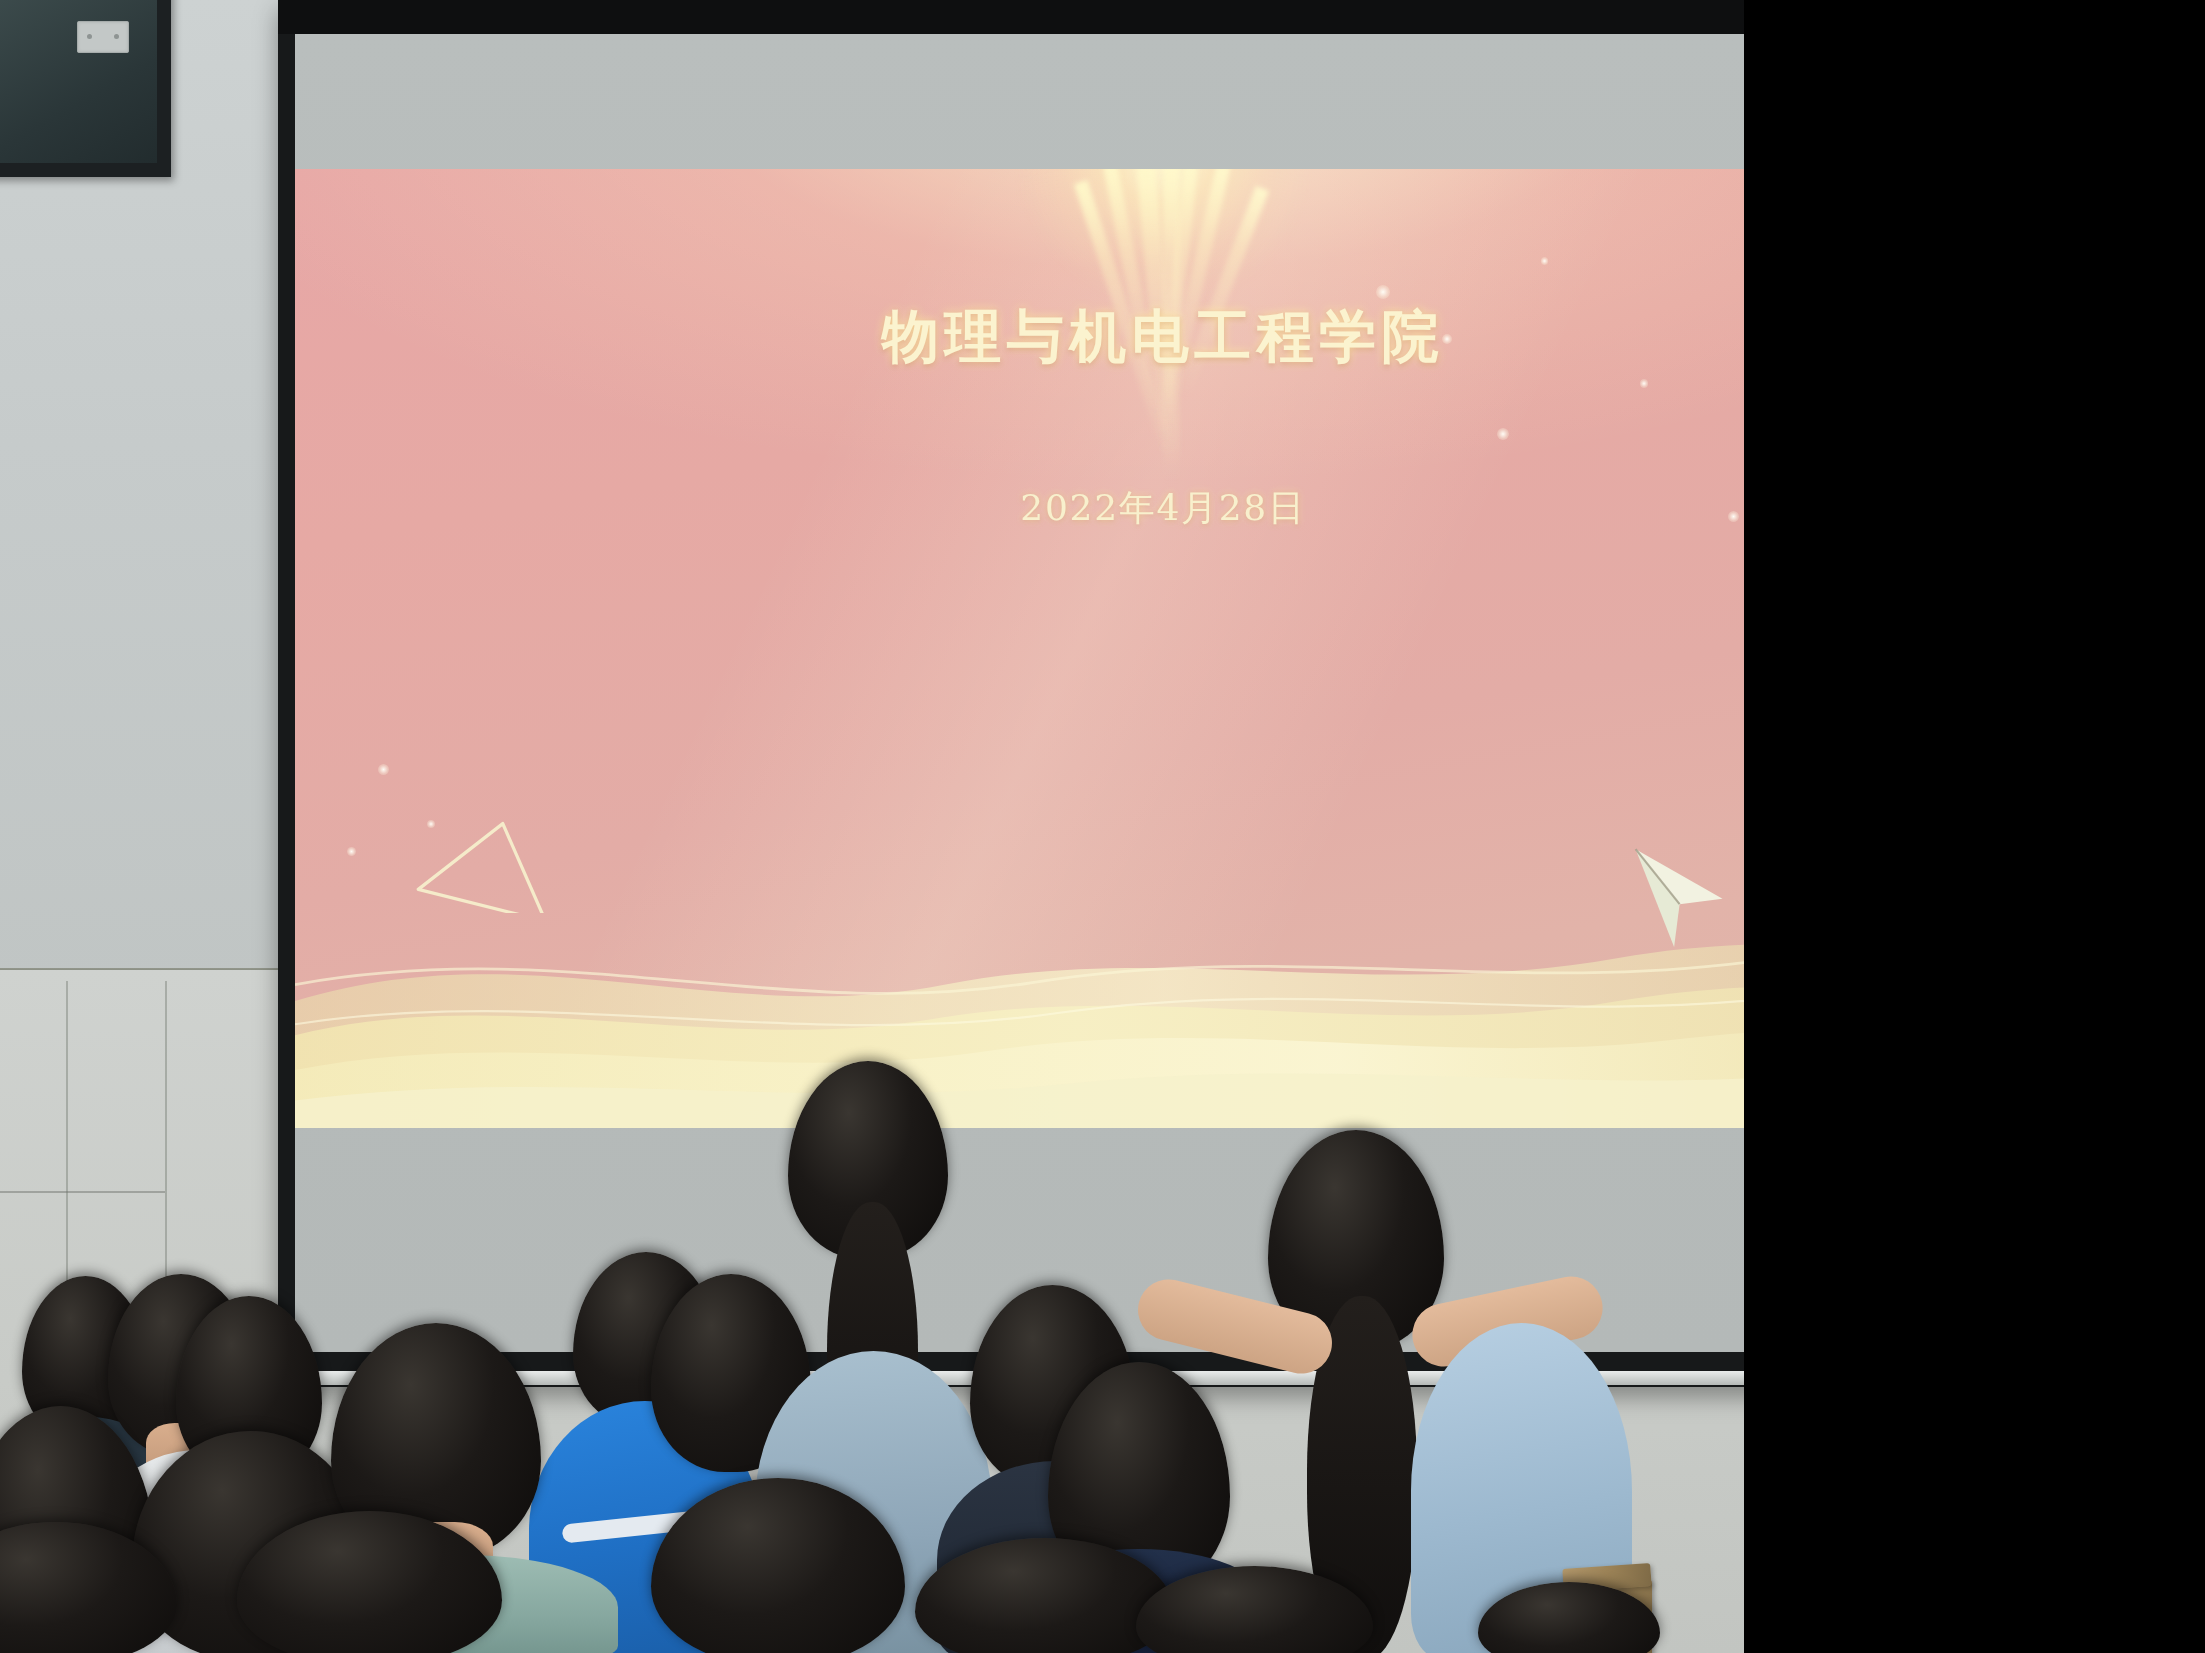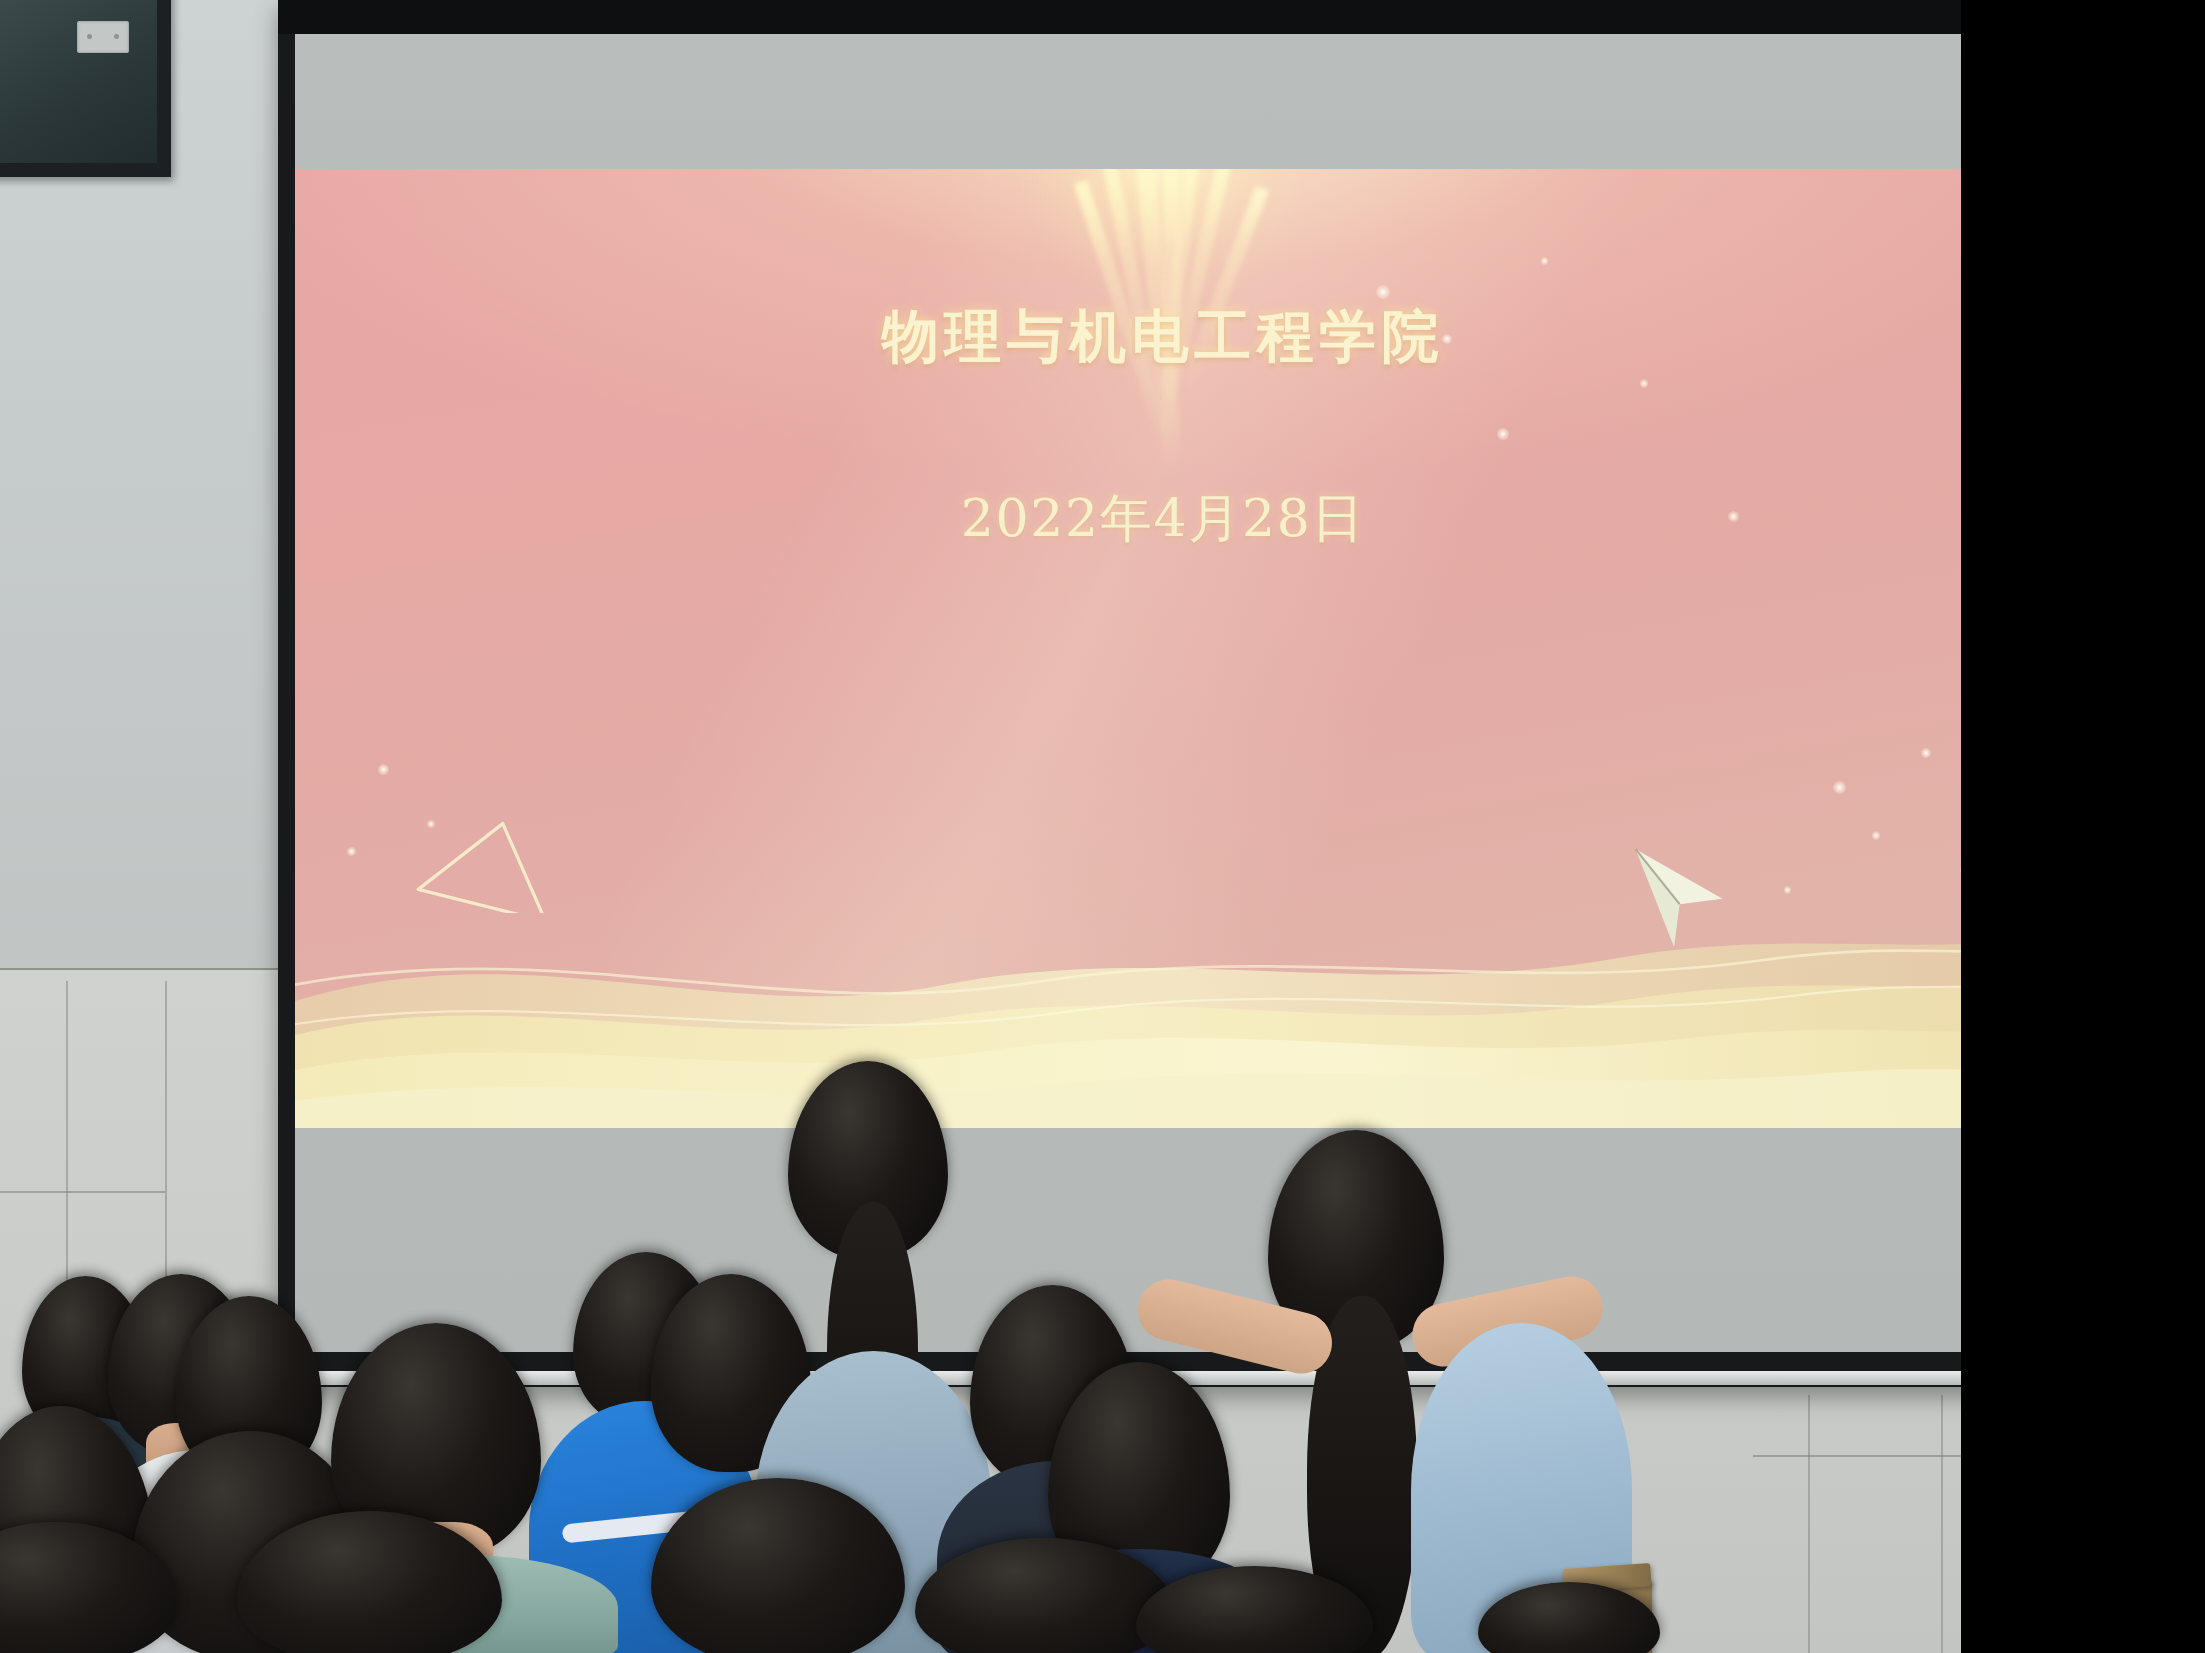--- a/index.html
+++ b/index.html
@@ -1,20 +1,20 @@
 <!DOCTYPE html>
 <html style="font-size:8.8px"><head>
 <meta charset="utf-8">
 <style>
   html,body{margin:0;padding:0;background:#000;}
   body{font-family:"Liberation Sans","DejaVu Sans",sans-serif;}
 
   #scene{
     position:relative;
-    width:1961px;height:1654px;
+    width:1744px;height:1654px;
     overflow:hidden;
     background:#ffffff;
   }
 
   
   .wall-upper{
     position:absolute;left:0;top:0;width:2205px;height:987px;
     background:linear-gradient(180deg,#cdd2d2 0%,#c6cbcb 45%,#c0c5c4 100%);
   }
   .wall-lower{
@@ -144,21 +144,21 @@
     letter-spacing:5.5px;
     color:#fbf3cf;
     text-shadow:0 0 10px rgba(255,235,160,.85), 0 1.7px 5.5px rgba(150,60,40,.30);
     white-space:nowrap;
   }
   .title-1{margin-top:130px;}
   .title-2{margin-top:40px;}
   .slide-date{
     margin-top:108px;
     font-family:"DejaVu Serif","Liberation Serif",serif;
-    font-size:52px;
+    font-size:36px;
     letter-spacing:1.7px;
     color:#f8f0cd;
     text-shadow:0 0 7.7px rgba(255,235,165,.8), 0 1.1px 4.4px rgba(150,60,40,.25);
     white-space:nowrap;
   }
 
   
   .audience{position:absolute;left:0;bottom:0;width:2205px;height:689px;}
   .head{
     position:absolute;border-radius:50% 50% 46% 46% / 58% 58% 42% 42%;

